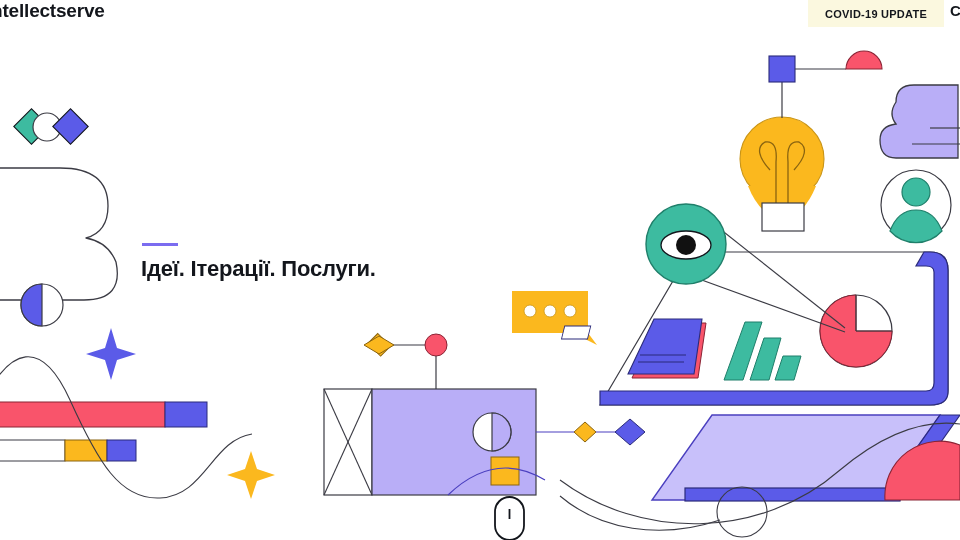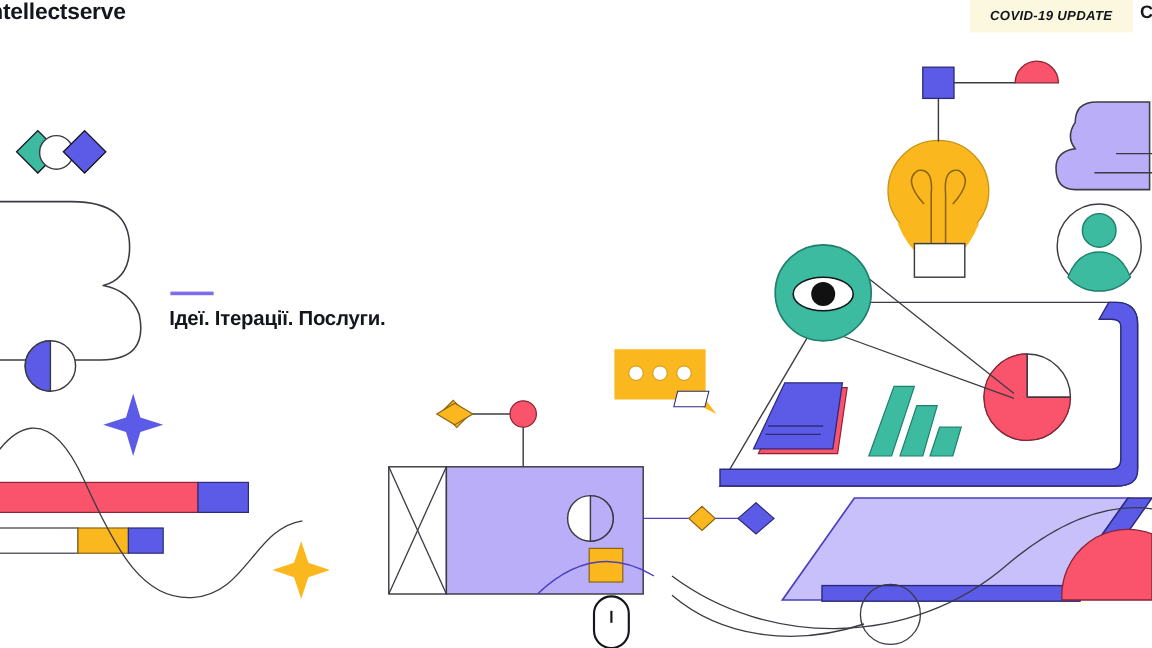--- a/index.html
+++ b/index.html
@@ -38,21 +38,20 @@
   .covid-badge {
     position: absolute;
     left: 808px;
     top: 0px;
     width: 136px;
     height: 27px;
     background: #fbf8df;
     display: flex;
     align-items: center;
     justify-content: center;
-    font-style: italic;
   }
   .covid-badge span {
     font-size: 11px;
     font-weight: bold;
     letter-spacing: 0.25px;
     color: #13161c;
     white-space: nowrap;
   }
   .corner-glyph {
     position: absolute;
@@ -84,21 +83,21 @@
     left: 142px;
     top: 243px;
     width: 36px;
     height: 3px;
     background: #7b6cf0;
   }
   .subtitle {
     position: absolute;
     left: 141px;
     top: 256px;
-    font-size: 17px;
+    font-size: 22px;
     font-weight: bold;
     color: #13161c;
     letter-spacing: -0.2px;
     white-space: nowrap;
     text-align: right;
   }
 </style>
 </head>
 <body>
 

